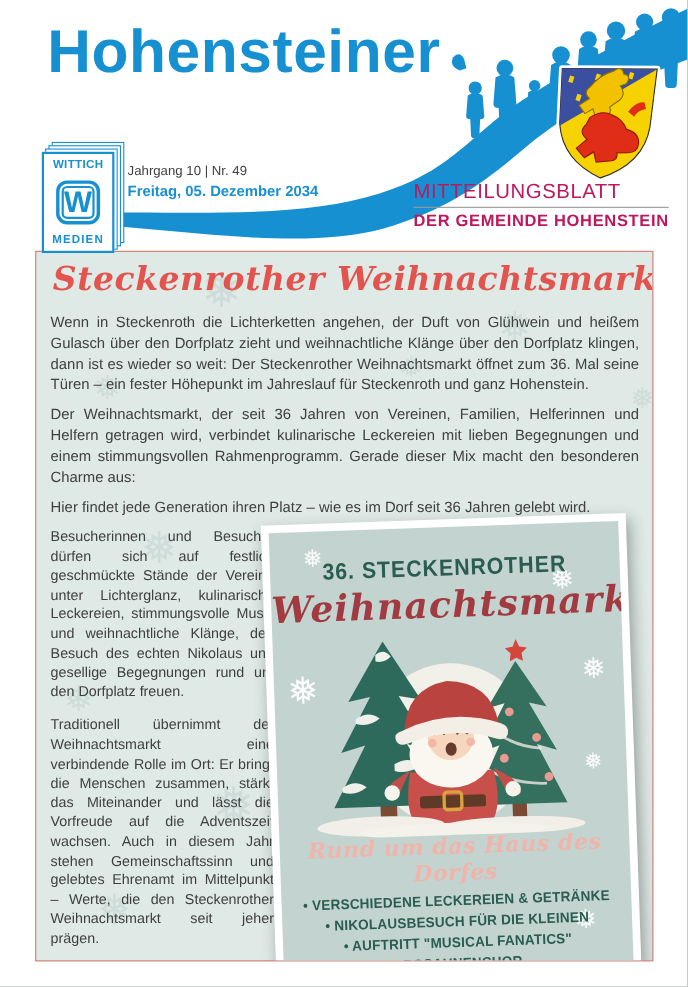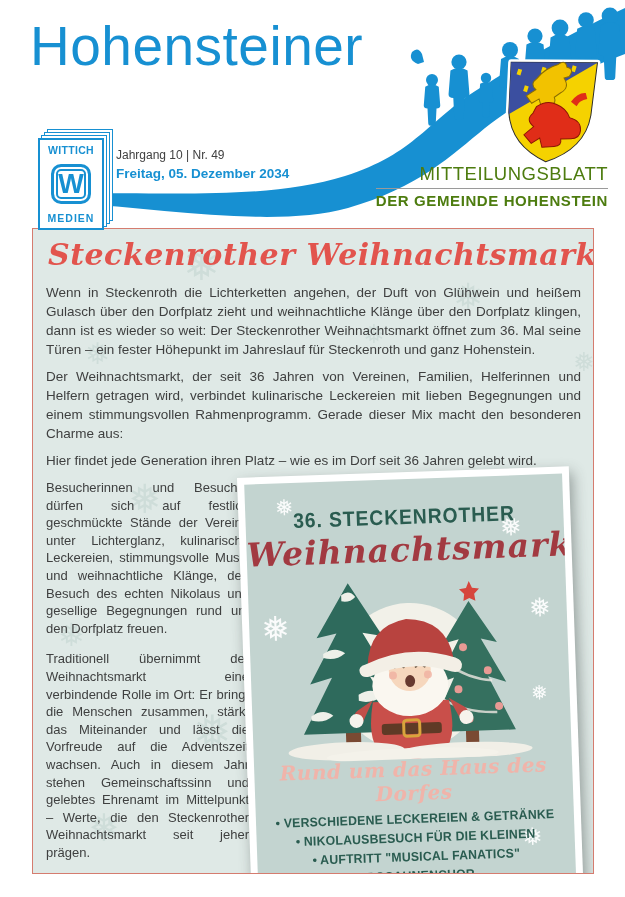--- a/index.html
+++ b/index.html
@@ -15,38 +15,38 @@
     --ribbon_red:#9b2e37;
     --tagline_pink:#f0b4aa;
     --deco_flake:#b9cdc8;
   }
   *{margin:0;padding:0;box-sizing:border-box;}
   body{background:#888;font-family:"Liberation Sans",sans-serif;}
   .page{position:relative;width:625px;height:897px;margin:0 auto;background:#ffffff;overflow:hidden;}
 
   
   .swoosh{position:absolute;left:0;top:0;z-index:0;}
-  .masthead-title{position:absolute;left:30px;top:14px;font-size:55px;font-weight:400;color:var(--masthead_blue);letter-spacing:.5px;z-index:1;}
+  .masthead-title{position:absolute;left:43px;top:14px;font-size:55px;font-weight:700;color:var(--masthead_blue);letter-spacing:.5px;z-index:1;}
   .masthead-sub{position:absolute;left:103px;top:92px;font-size:47px;font-weight:400;color:var(--masthead_gray);letter-spacing:6px;z-index:1;}
 
   .logo{position:absolute;left:38px;top:138px;width:66px;height:92px;background:#fff;border:2px solid var(--masthead_blue);z-index:3;
         box-shadow:3px -3px 0 -1px #fff,3px -3px 0 0 var(--masthead_blue),6px -6px 0 -1px #fff,6px -6px 0 0 var(--masthead_blue),9px -9px 0 -1px #fff,9px -9px 0 0 var(--masthead_blue);
         display:flex;flex-direction:column;align-items:center;justify-content:space-between;padding:4px 2px;}
   .logo-top{font-size:10.5px;font-weight:bold;color:var(--masthead_blue);letter-spacing:.3px;}
   .logo-mono{width:40px;height:40px;border:3px solid var(--masthead_blue);border-radius:10px;color:var(--masthead_blue);
              font-size:27px;font-weight:bold;display:flex;align-items:center;justify-content:center;box-shadow:inset 0 0 0 2px #fff,inset 0 0 0 4px var(--masthead_blue);}
   .logo-bottom{font-size:10.5px;font-weight:bold;color:var(--masthead_blue);letter-spacing:1px;}
 
   .issue-block{position:absolute;left:116px;top:148px;z-index:2;}
   .issue-line{font-size:12px;color:#404040;}
   .date-line{font-size:13.5px;font-weight:bold;color:var(--masthead_blue);margin-top:4px;}
 
   .crest{position:absolute;left:498px;top:56px;z-index:3;}
 
-  .pubtype{position:absolute;right:17px;top:163px;text-align:right;color:#4d7c0f;z-index:2;}
+  .pubtype{position:absolute;right:17px;top:163px;text-align:left;color:#be185d;z-index:2;}
   .pubtype-main{font-size:18.5px;letter-spacing:.5px;font-weight:400;}
   .pubtype-rule{border-top:1.5px solid #9a9a9a;margin:3px 0 3px 0;}
   .pubtype-sub{font-size:15px;letter-spacing:.6px;font-weight:bold;}
 
   
   .article{position:absolute;left:32px;top:228px;width:562px;height:646px;background:var(--block_bg);
            border:1.5px solid var(--block_border);padding:6px 12px 0 13px;overflow:hidden;}
   .deco{position:absolute;color:var(--deco_flake);opacity:.42;z-index:0;pointer-events:none;line-height:1;}
   .article-inner{position:relative;z-index:1;}
   .story-title{font-family:"DejaVu Serif",serif;font-style:italic;font-weight:bold;color:var(--title_red);

